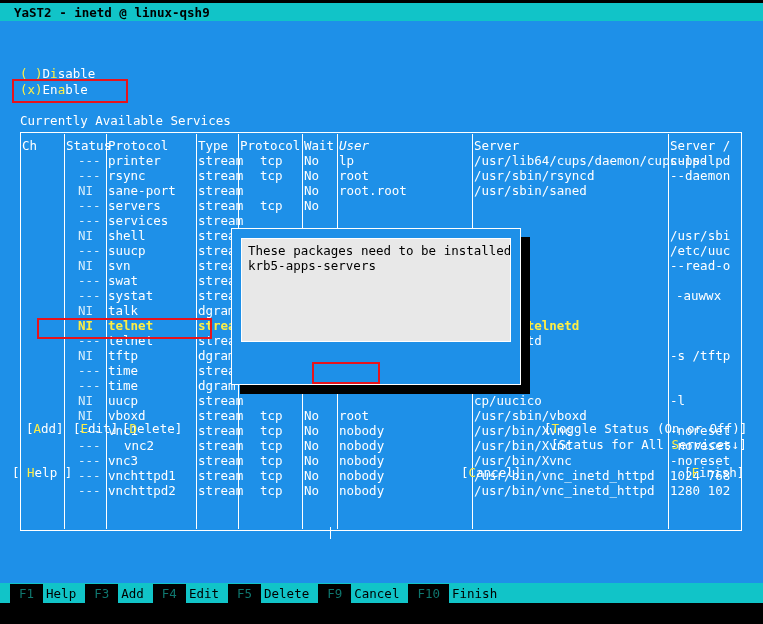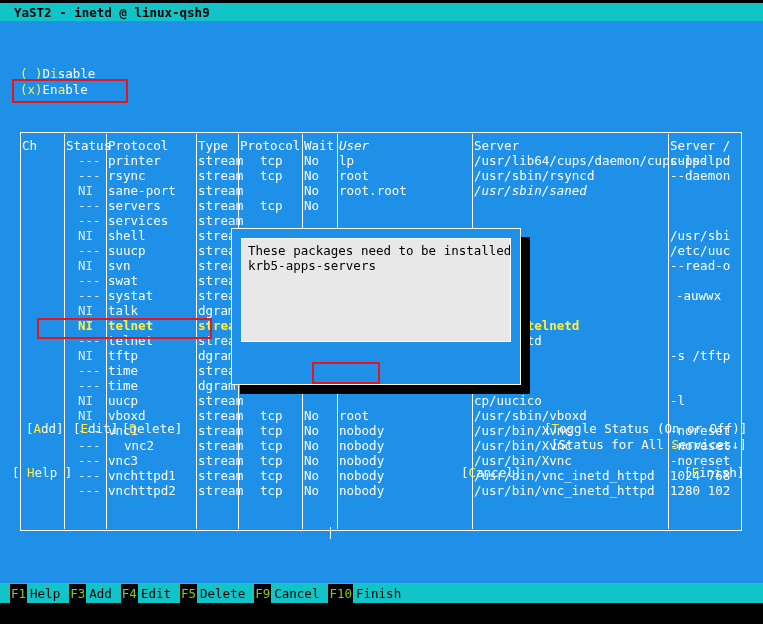--- a/index.html
+++ b/index.html
@@ -164,22 +164,22 @@
     position: absolute;
     left: 0; top: 583px;
     width: 763px; height: 20px;
     background: #11c4c8;
     display: flex;
     align-items: center;
     white-space: pre;
   }
   .fk {
     background: #000000;
-    color: #84cc16;
-    padding: 2px 1px;
+    color: #0f766e;
+    padding: 2px 9px;
   }
   .fl {
     background: #11c4c8;
     color: #000000;
     padding: 2px 3px;
     margin-right: 6px;
   }
   .fnbar .spacer0 { width: 10px; display: inline-block; }
 </style>
 </head>
@@ -191,20 +191,21 @@
     <span>YaST2 - inetd @ linux-qsh9</span>
   </div>
 
   <div class="panel">
 
 
     <div class="abs radio"><span class="mark">( )</span><span>D</span><span class="hot">i</span><span>sable</span></div>
 
     <div class="abs radio2"><span class="mark">(x)</span><span>En</span><span class="hot">a</span><span>ble</span></div>
 
+    <div class="abs sectlabel">Currently Available Services</div>
 
     <div class="tableframe"></div>
     <div class="tablebody" id="table-body">
         <div class="vline" style="left: 44px; height: 395px;"></div>
         <div class="vline" style="left: 86px; height: 395px;"></div>
         <div class="vline" style="left: 176px; height: 395px;"></div>
         <div class="vline" style="left: 218px; height: 395px;"></div>
         <div class="vline" style="left: 282px; height: 395px;"></div>
         <div class="vline" style="left: 317px; height: 395px;"></div>
         <div class="vline" style="left: 452px; height: 395px;"></div>
@@ -237,21 +238,21 @@
           <span class="cell" style="left: 319px;">root</span>
           <span class="cell" style="left: 454px;">/usr/sbin/rsyncd</span>
           <span class="cell" style="left: 650px;">--daemon</span>
         </div>
         <div class="row" style="top: 51px;">
           <span class="cell dim" style="left: 58px;">NI</span>
           <span class="cell" style="left: 88px;">sane-port</span>
           <span class="cell" style="left: 178px;">stream</span>
           <span class="cell" style="left: 284px;">No</span>
           <span class="cell" style="left: 319px;">root.root</span>
-          <span class="cell" style="left: 454px; font-style: italic;">/usr/sbin/saned</span>
+          <span class="cell" style="left: 454px;">/usr/sbin/saned</span>
         </div>
         <div class="row" style="top: 66px;">
           <span class="cell dim" style="left: 58px;">---</span>
           <span class="cell" style="left: 88px;">servers</span>
           <span class="cell" style="left: 178px;">stream</span>
           <span class="cell" style="left: 240px;">tcp</span>
           <span class="cell" style="left: 284px;">No</span>
         </div>
         <div class="row" style="top: 81px;">
           <span class="cell dim" style="left: 58px;">---</span>

